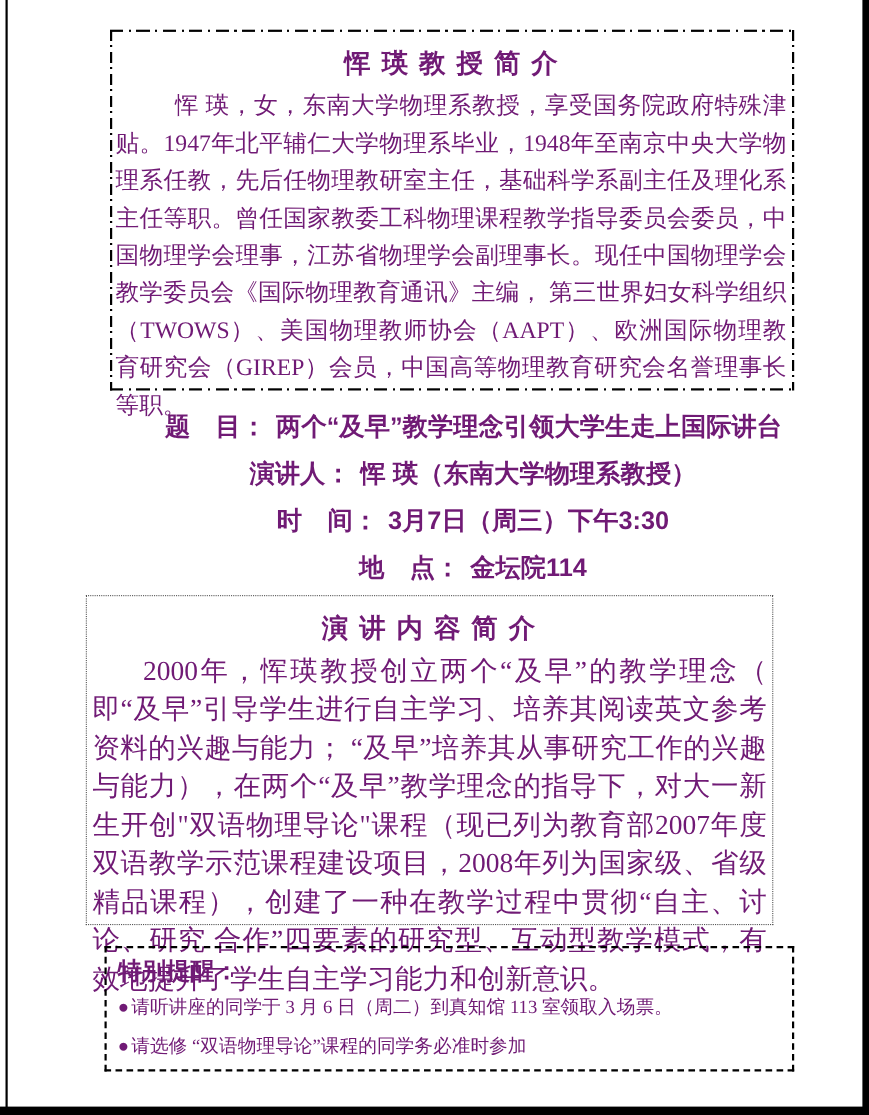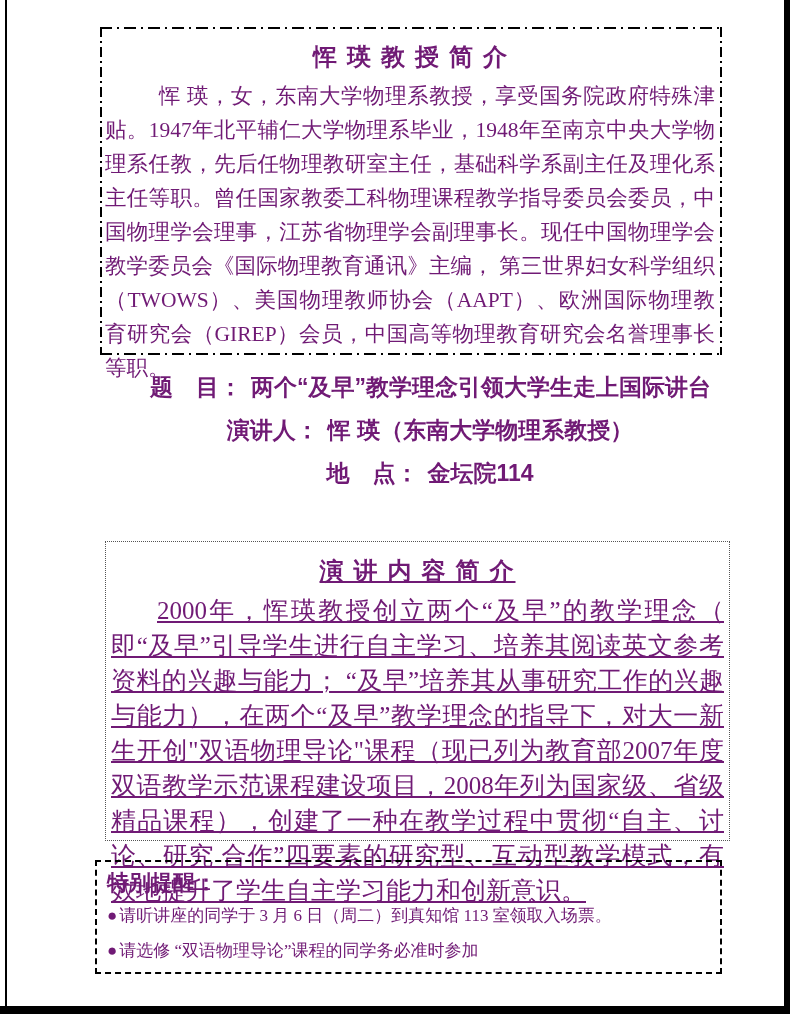--- a/index.html
+++ b/index.html
@@ -49,24 +49,23 @@
     font-weight: bold;
     font-size: 23px;
     line-height: 26px;
     margin-bottom: 17px;
     white-space: nowrap;
   }
   .info-value { margin-left: 9px; }
 
   
   .content-box {
-    position:absolute; left:105px; top:541px; width:625px; height:300px;
+    position:absolute; left:78px; top:541px; width:625px; height:300px;
     border: 1px dotted #555;
     box-sizing: border-box;
-    text-decoration: underline;
   }
   .content-title { margin: 13px 0 4px 0; }
   .content-body {
     margin: 6px 5px 0 5px;
     font-size: 25px;
     line-height: 35px;
     text-align: justify;
     text-indent: 46px;
   }
 
@@ -100,20 +99,23 @@
   </section>
 
   <section class="info-list">
     <div class="info-line">
       <span class="info-label">题　目：</span><span class="info-value">两个“及早”教学理念引领大学生走上国际讲台</span>
     </div>
     <div class="info-line">
       <span class="info-label">演讲人：</span><span class="info-value">恽 瑛（东南大学物理系教授）</span>
     </div>
     <div class="info-line">
+      <span class="info-label">时　间：</span><span class="info-value">3月7日（周三）下午3:30</span>
+    </div>
+    <div class="info-line">
       <span class="info-label">地　点：</span><span class="info-value">金坛院114</span>
     </div>
   </section>
 
   <section class="content-box">
     <h2 class="box-title content-title">演 讲 内 容 简 介</h2>
     <p class="content-body">2000年，恽瑛教授创立两个“及早”的教学理念（ 即“及早”引导学生进行自主学习、培养其阅读英文参考资料的兴趣与能力； “及早”培养其从事研究工作的兴趣与能力），在两个“及早”教学理念的指导下，对大一新生开创"双语物理导论"课程（现已列为教育部2007年度双语教学示范课程建设项目，2008年列为国家级、省级精品课程），创建了一种在教学过程中贯彻“自主、讨论、研究 合作”四要素的研究型、互动型教学模式，有效地提升了学生自主学习能力和创新意识。</p>
   </section>
 
   <section class="reminder-box">

